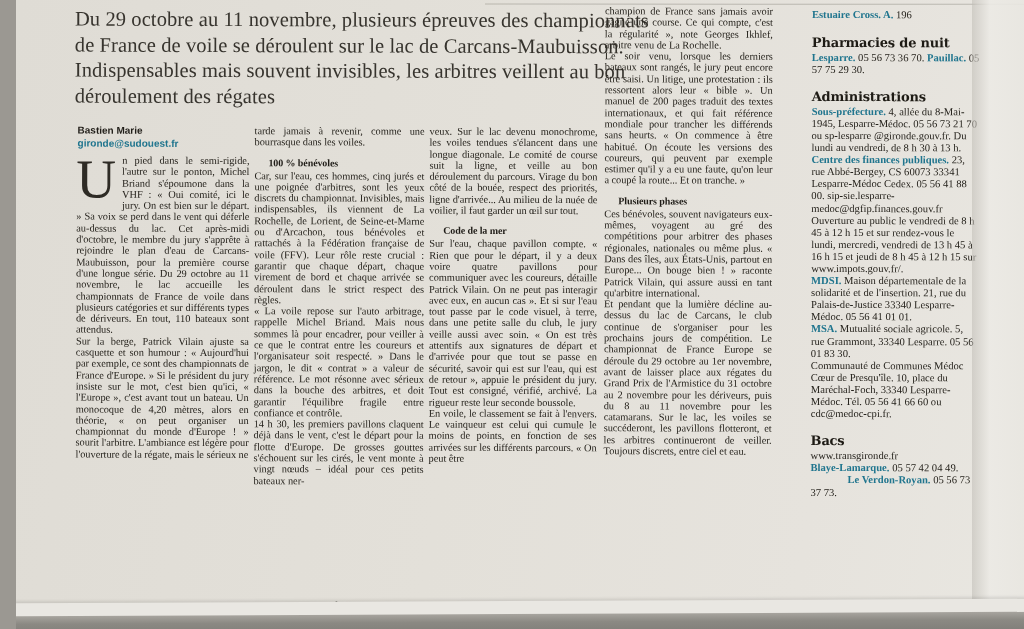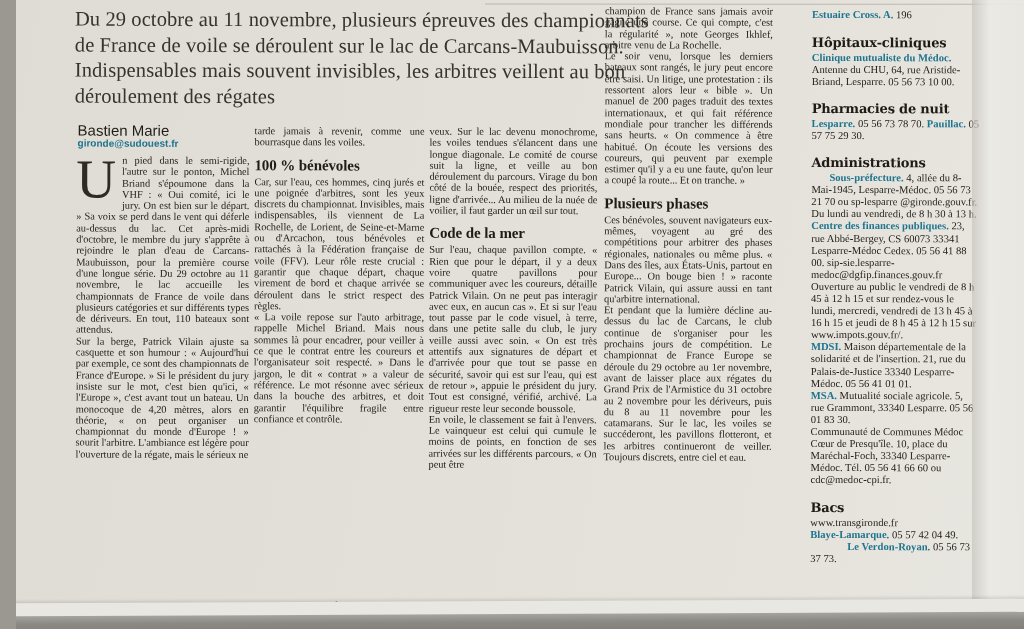--- a/index.html
+++ b/index.html
@@ -23,37 +23,37 @@
     box-shadow:0 -2px 3px rgba(0,0,0,.10);transform:rotate(-0.25deg);}
   .desk-band{position:absolute;left:-6px;top:614px;width:1040px;height:20px;
     background:linear-gradient(#a7a49e 0%,#8b8983 40%,#7f7d78 100%);transform:rotate(-0.25deg);}
   .speck{position:absolute;left:320px;top:602px;width:3px;height:3px;border-radius:50%;background:#3a3833;}
 
   .standfirst{
     position:absolute;left:58px;top:8px;width:582px;
     font-size:20.5px;line-height:25.6px;color:#37342e;letter-spacing:.1px;
   }
   .byline{position:absolute;left:61px;top:125px;width:175px;font-family:"Liberation Sans","DejaVu Sans",sans-serif;}
-  .byline .author{font-size:15px;font-weight:normal;color:#201d18;line-height:13px;}
+  .byline .author{font-size:10px;font-weight:bold;color:#201d18;line-height:13px;}
   .byline .email{font-size:10px;font-weight:bold;line-height:13px;}
 
   .col{position:absolute;color:#26231d;}
   .c1{left:60px;top:156px;width:173px;}
   .c2{left:238px;top:126px;width:170px;}
   .c3{left:413px;top:126px;width:168px;}
   .c4{left:588px;top:5px;width:168px;}
   .body-p{
     margin:0;font-size:10.4px;line-height:11.3px;
     text-align:justify;text-align-last:left;letter-spacing:-0.05px;
   }
   .dropcap{
     float:left;font-size:55px;line-height:44px;padding:3px 6px 0 0;color:#2e2b25;
   }
   .xhead{
-    margin:9px 0 2px 0;font-size:15px;font-weight:bold;color:#1f1c17;letter-spacing:-0.1px;
+    margin:9px 0 2px 14px;font-size:10px;font-weight:bold;color:#1f1c17;letter-spacing:-0.1px;
   }
 
   .directory{position:absolute;left:795px;top:-3px;width:168px;color:#26231d;}
   .dir-top{font-size:10.6px;line-height:12px;margin-bottom:14px;}
   .dir-section{margin-bottom:13px;}
   .dir-header{
     margin:0 0 2px 0;font-size:13px;font-weight:bold;color:#1e1b15;letter-spacing:-0.2px;
     font-family:"DejaVu Serif","Liberation Serif",serif;
   }
   .dir-entry{font-size:10.6px;line-height:12.1px;margin:0;overflow-wrap:anywhere;}
@@ -79,20 +79,21 @@
         <span class="dropcap">U</span><span>n pied dans le semi-rigide, l'autre sur le ponton, Michel Briand s'époumone dans la VHF : « Oui comité, ici le jury. On est bien sur le départ. » Sa voix se perd dans le vent qui déferle au-dessus du lac. Cet après-midi d'octobre, le membre du jury s'apprête à rejoindre le plan d'eau de Carcans-Maubuisson, pour la première course d'une longue série. Du 29 octobre au 11 novembre, le lac accueille les championnats de France de voile dans plusieurs catégories et sur différents types de dériveurs. En tout, 110 bateaux sont attendus.</span>
       </p>
       <p class="body-p">Sur la berge, Patrick Vilain ajuste sa casquette et son humour : « Aujourd'hui par exemple, ce sont des championnats de France d'Europe. » Si le président du jury insiste sur le mot, c'est bien qu'ici, « l'Europe », c'est avant tout un bateau. Un monocoque de 4,20 mètres, alors en théorie, « on peut organiser un championnat du monde d'Europe ! » sourit l'arbitre. L'ambiance est légère pour l'ouverture de la régate, mais le sérieux ne</p>
     </div>
 
     <div class="col c2">
       <p class="body-p">tarde jamais à revenir, comme une bourrasque dans les voiles.</p>
       <h3 class="xhead">100 % bénévoles</h3>
       <p class="body-p">Car, sur l'eau, ces hommes, cinq jurés et une poignée d'arbitres, sont les yeux discrets du championnat. Invisibles, mais indispensables, ils viennent de La Rochelle, de Lorient, de Seine-et-Marne ou d'Arcachon, tous bénévoles et rattachés à la Fédération française de voile (FFV). Leur rôle reste crucial : garantir que chaque départ, chaque virement de bord et chaque arrivée se déroulent dans le strict respect des règles.</p>
       <p class="body-p">« La voile repose sur l'auto arbitrage, rappelle Michel Briand. Mais nous sommes là pour encadrer, pour veiller à ce que le contrat entre les coureurs et l'organisateur soit respecté. » Dans le jargon, le dit « contrat » a valeur de référence. Le mot résonne avec sérieux dans la bouche des arbitres, et doit garantir l'équilibre fragile entre confiance et contrôle.</p>
+      <p class="body-p">14 h 30, les premiers pavillons claquent déjà dans le vent, c'est le départ pour la flotte d'Europe. De grosses gouttes s'échouent sur les cirés, le vent monte à vingt nœuds – idéal pour ces petits bateaux ner-</p>
     </div>
 
     <div class="col c3">
       <p class="body-p">veux. Sur le lac devenu monochrome, les voiles tendues s'élancent dans une longue diagonale. Le comité de course suit la ligne, et veille au bon déroulement du parcours. Virage du bon côté de la bouée, respect des priorités, ligne d'arrivée... Au milieu de la nuée de voilier, il faut garder un œil sur tout.</p>
       <h3 class="xhead">Code de la mer</h3>
       <p class="body-p">Sur l'eau, chaque pavillon compte. « Rien que pour le départ, il y a deux voire quatre pavillons pour communiquer avec les coureurs, détaille Patrick Vilain. On ne peut pas interagir avec eux, en aucun cas ». Et si sur l'eau tout passe par le code visuel, à terre, dans une petite salle du club, le jury veille aussi avec soin. « On est très attentifs aux signatures de départ et d'arrivée pour que tout se passe en sécurité, savoir qui est sur l'eau, qui est de retour », appuie le président du jury. Tout est consigné, vérifié, archivé. La rigueur reste leur seconde boussole.</p>
       <p class="body-p">En voile, le classement se fait à l'envers. Le vainqueur est celui qui cumule le moins de points, en fonction de ses arrivées sur les différents parcours. « On peut être</p>
     </div>
 
     <div class="col c4">
@@ -102,42 +103,35 @@
       <p class="body-p">Ces bénévoles, souvent navigateurs eux-mêmes, voyagent au gré des compétitions pour arbitrer des phases régionales, nationales ou même plus. « Dans des îles, aux États-Unis, partout en Europe... On bouge bien ! » raconte Patrick Vilain, qui assure aussi en tant qu'arbitre international.</p>
       <p class="body-p">Et pendant que la lumière décline au-dessus du lac de Carcans, le club continue de s'organiser pour les prochains jours de compétition. Le championnat de France Europe se déroule du 29 octobre au 1er novembre, avant de laisser place aux régates du Grand Prix de l'Armistice du 31 octobre au 2 novembre pour les dériveurs, puis du 8 au 11 novembre pour les catamarans. Sur le lac, les voiles se succéderont, les pavillons flotteront, et les arbitres continueront de veiller. Toujours discrets, entre ciel et eau.</p>
     </div>
 
     <div class="directory">
       <p class="dir-top">
         <span class="lead" style="color:#20758e;">Estuaire Cross. A.</span>
         <span>196</span>
       </p>
 
-      <div class="dir-section">
-        <h4 class="dir-header">Hôpitaux-cliniques</h4>
-        <p class="dir-entry">
-          <span class="lead" style="color:#20758e;">Clinique mutualiste du Médoc.</span>
-          <span>Antenne du CHU, 64, rue Aristide-Briand, Lesparre. 05 56 73 10 00.</span>
-        </p>
-      </div>
 
       <div class="dir-section">
         <h4 class="dir-header">Pharmacies de nuit</h4>
         <p class="dir-entry">
           <span class="lead" style="color:#20758e;">Lesparre.</span>
-          <span>05 56 73 78 70.</span>
+          <span>05 56 73 36 70.</span>
           <span class="lead" style="color:#20758e;">Pauillac.</span>
           <span>05 57 75 29 30.</span>
         </p>
       </div>
 
       <div class="dir-section">
         <h4 class="dir-header">Administrations</h4>
         <p class="dir-entry">
-          <span class="lead" style="color:#20758e;margin-left:18px;">Sous-préfecture.</span>
+          <span class="lead" style="color:#20758e;">Sous-préfecture.</span>
           <span>4, allée du 8-Mai-1945, Lesparre-Médoc. 05 56 73 21 70 ou sp-lesparre @gironde.gouv.fr. Du lundi au vendredi, de 8 h 30 à 13 h.</span>
         </p>
         <p class="dir-entry">
           <span class="lead" style="color:#20758e;">Centre des finances publiques.</span>
           <span>23, rue Abbé-Bergey, CS 60073 33341 Lesparre-Médoc Cedex. 05 56 41 88 00. sip-sie.lesparre-medoc@dgfip.finances.gouv.fr Ouverture au public le vendredi de 8 h 45 à 12 h 15 et sur rendez-vous le lundi, mercredi, vendredi de 13 h 45 à 16 h 15 et jeudi de 8 h 45 à 12 h 15 sur www.impots.gouv.fr/.</span>
         </p>
         <p class="dir-entry">
           <span class="lead" style="color:#20758e;">MDSI.</span>
           <span>Maison départementale de la solidarité et de l'insertion. 21, rue du Palais-de-Justice 33340 Lesparre-Médoc. 05 56 41 01 01.</span>
         </p>

